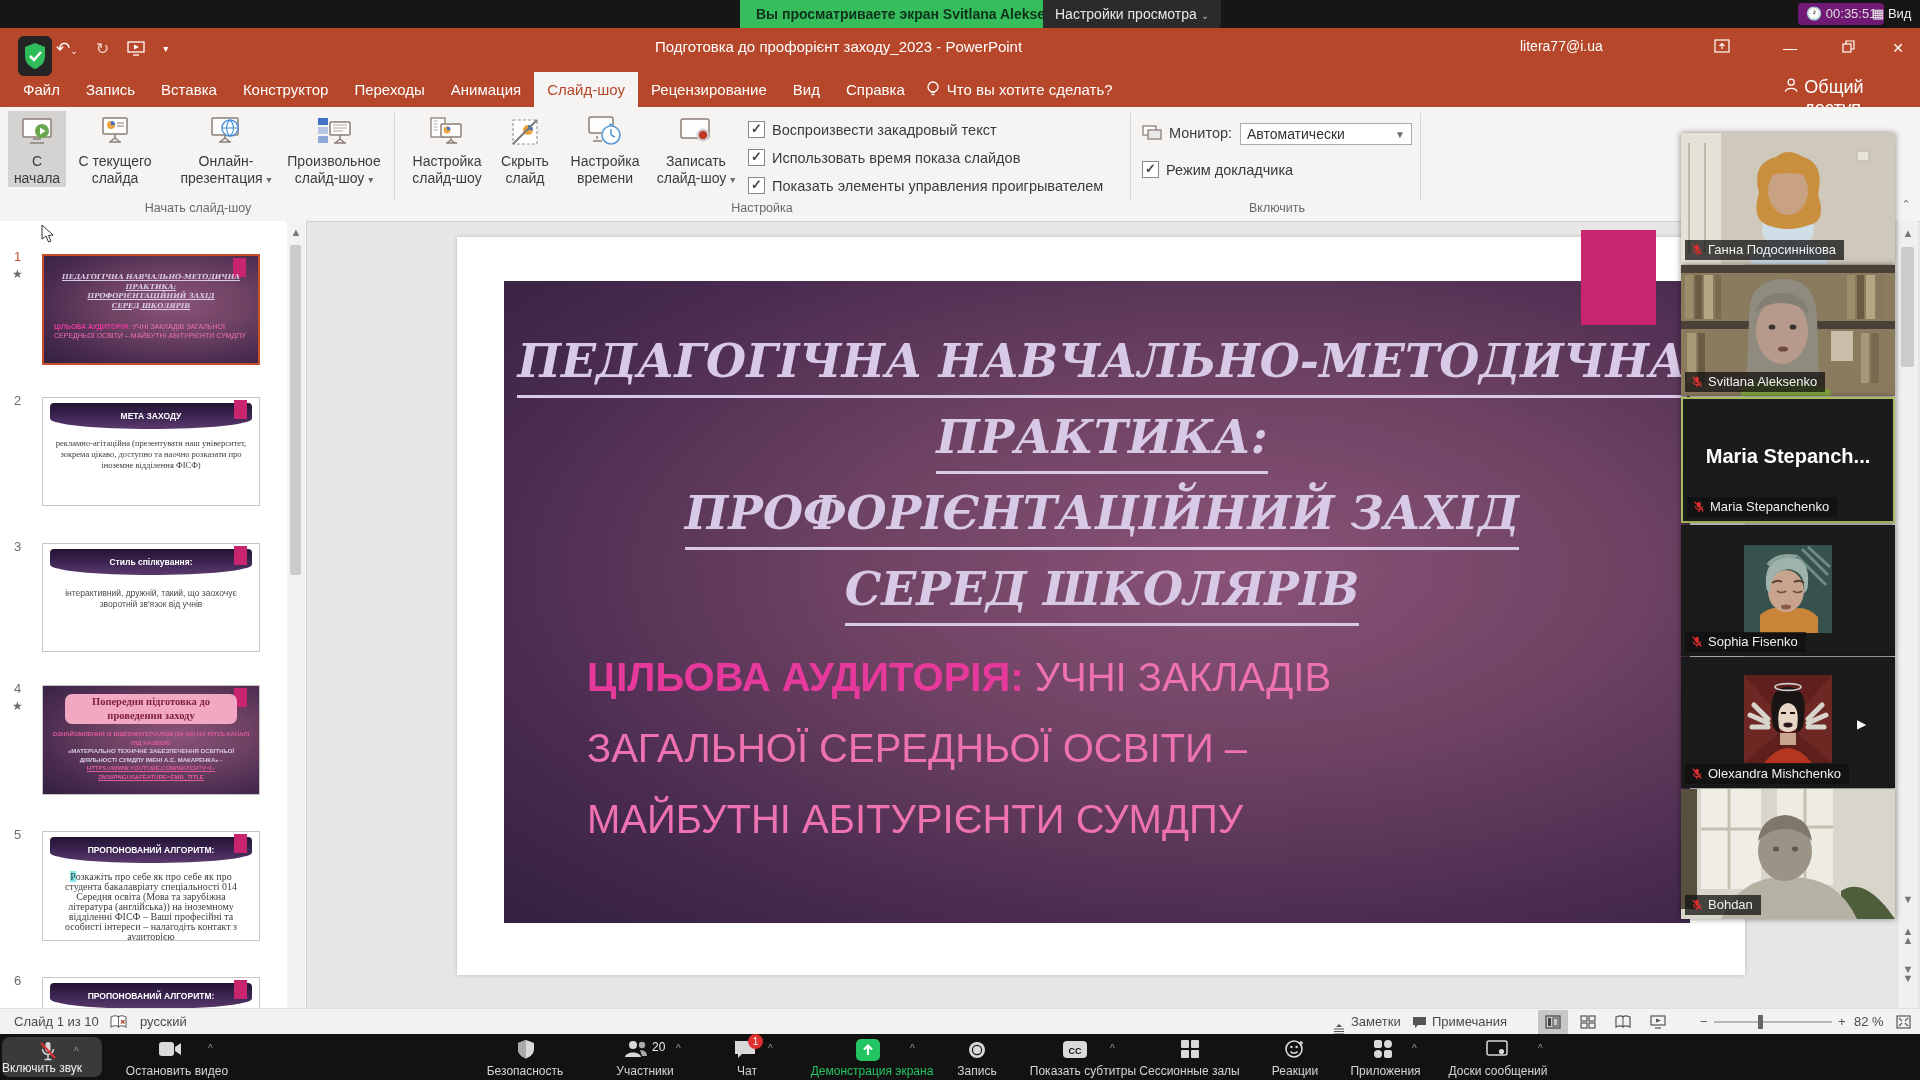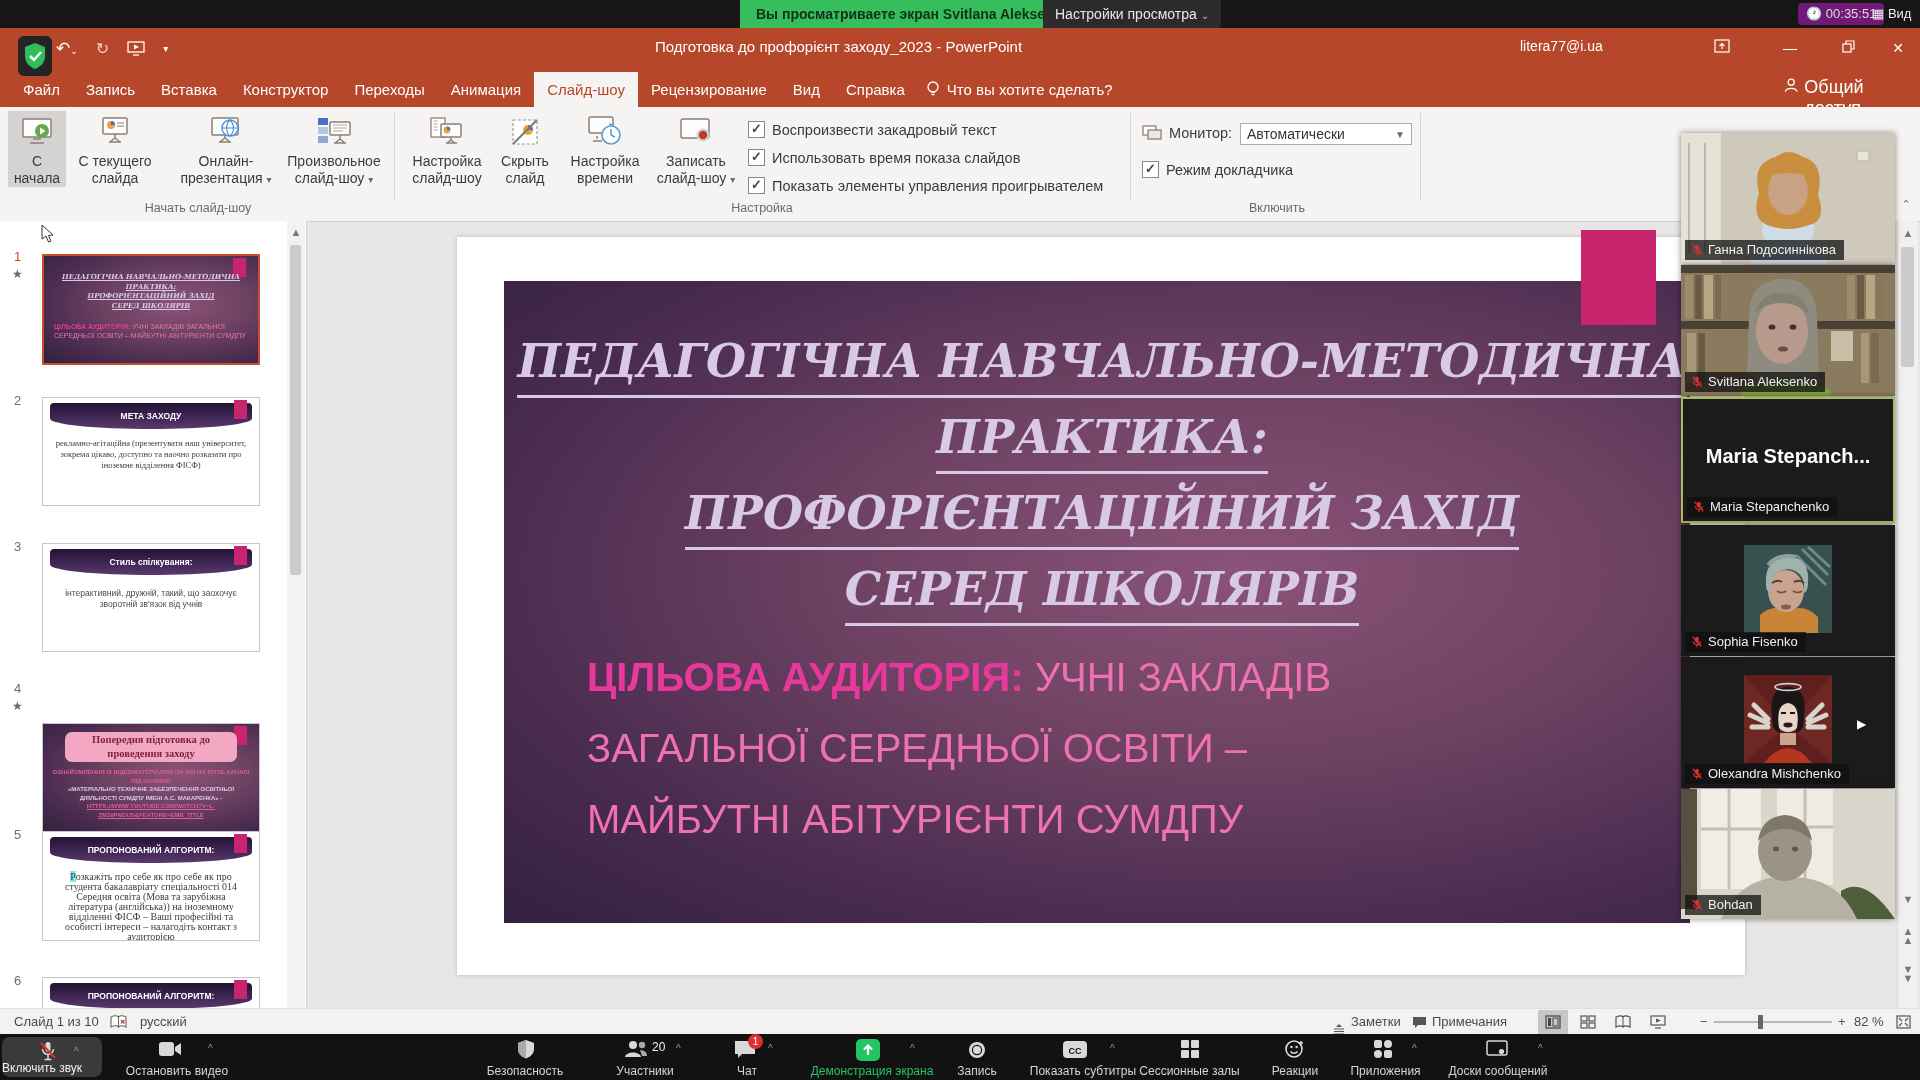--- a/index.html
+++ b/index.html
@@ -342,21 +342,21 @@
     <div class="thumb" style="top:322px;height:109px;">
       <div class="tbanner">
           <span>Стиль спілкування:</span>
         </div>
       <div class="tpink"></div>
       <div style="position:absolute;left:10px;right:10px;top:44px;font-size:8.5px;line-height:11px;color:#4a4a4a;text-align:center;">інтерактивний, дружній, такий, що заохочує зворотній зв'язок від учнів</div>
     </div>
 
     <div class="tnum" style="top:460px;">4</div>
     <div class="tstar" style="top:478px;">★</div>
-    <div class="thumb purp" style="top:464px;height:110px;margin-top:38px;">
+    <div class="thumb purp" style="top:464px;height:110px;">
       <div class="tpink"></div>
       <div style="position:absolute;left:22px;right:22px;top:8px;height:30px;background:#F2A7C3;border-radius:7px;
                   font-family:'Liberation Serif',serif;font-weight:bold;font-size:10.5px;line-height:14px;color:#7E1F3D;
                   display:flex;align-items:center;justify-content:center;text-align:center;">Попередня підготовка до проведення заходу</div>
       <div style="position:absolute;left:8px;right:8px;top:44px;font-size:6px;line-height:8.5px;font-weight:bold;text-align:center;">
         <div style="color:#E05A9B;">ОЗНАЙОМЛЕННЯ ІЗ ВІДЕОМАТЕРІАЛОМ (34 ХВ) НА ЮТУБ КАНАЛІ ПІД НАЗВОЮ</div>
         <div style="color:#D9CBE8;">«МАТЕРІАЛЬНО ТЕХНІЧНЕ ЗАБЕЗПЕЧЕННЯ ОСВІТНЬОЇ ДІЯЛЬНОСТІ СУМДПУ ІМЕНІ А.С. МАКАРЕНКА» -</div>
         <div style="color:#E05A9B;text-decoration:underline;">HTTPS://WWW.YOUTUBE.COM/WATCH?V=L-ZM39PNGUS&amp;FEATURE=EMB_TITLE</div>
       </div>
     </div>

